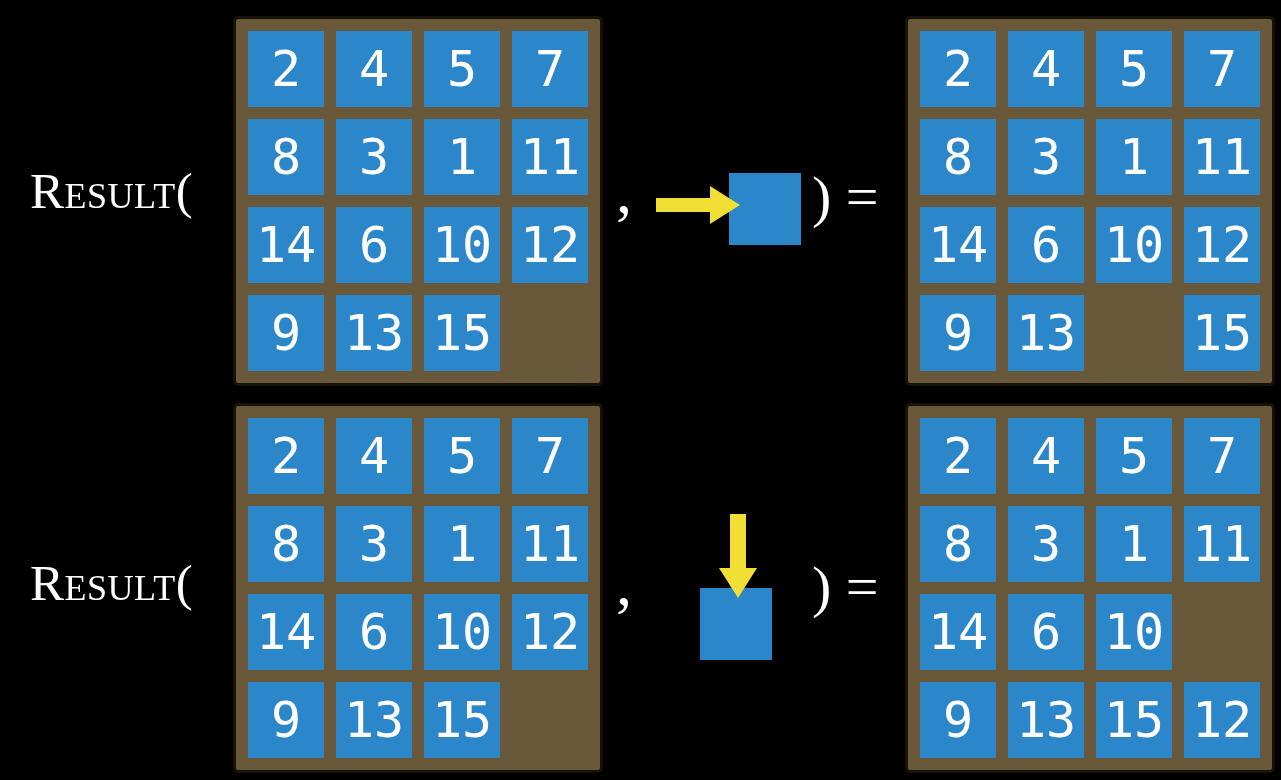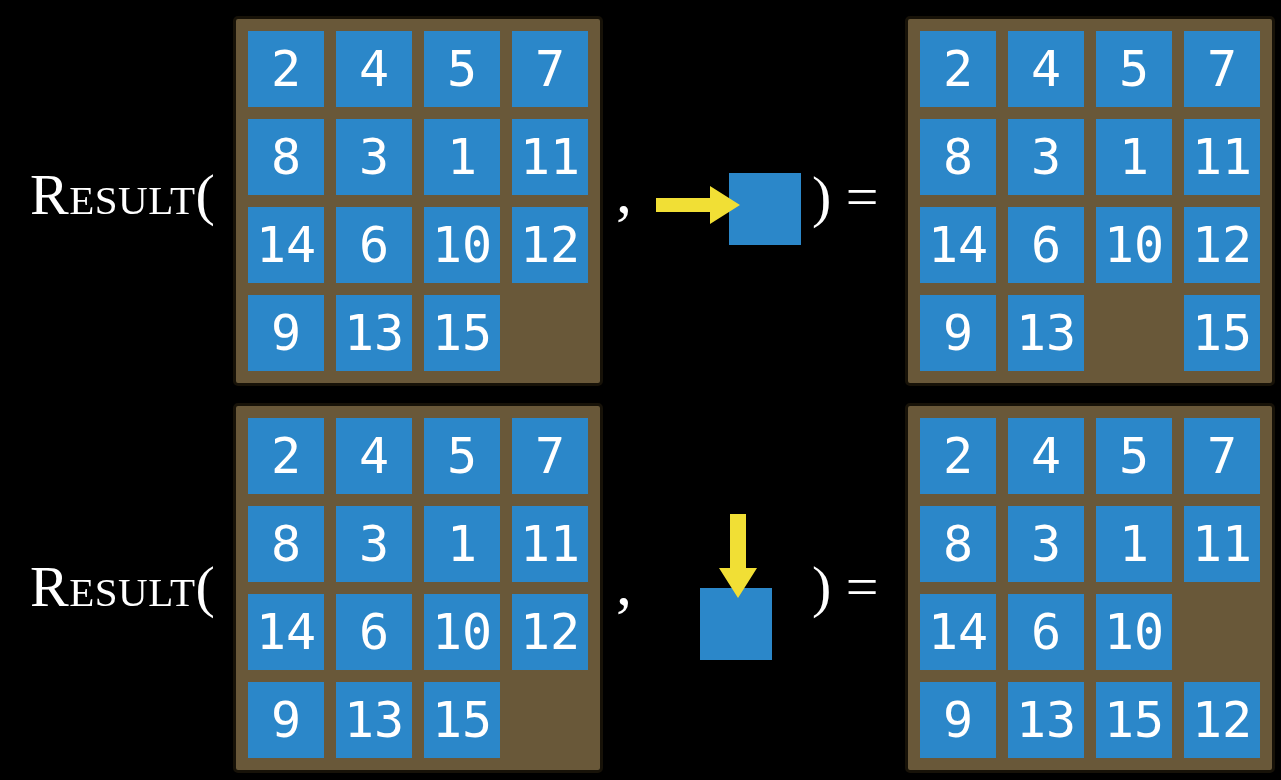--- a/index.html
+++ b/index.html
@@ -13,21 +13,21 @@
   .canvas{
     position:relative;
     width:1281px;height:780px;
     background:var(--bg);
     overflow:hidden;
     font-family:"Liberation Serif", serif;
   }
   .func-label{
     position:absolute;
     color:var(--white);
-    font-size:58px;
+    font-size:51px;
     font-variant:small-caps;
     line-height:1;
     white-space:nowrap;
     letter-spacing:0.5px;
   }
   .comma{
     position:absolute;
     color:var(--white);
     font-size:64px;
     line-height:1;

